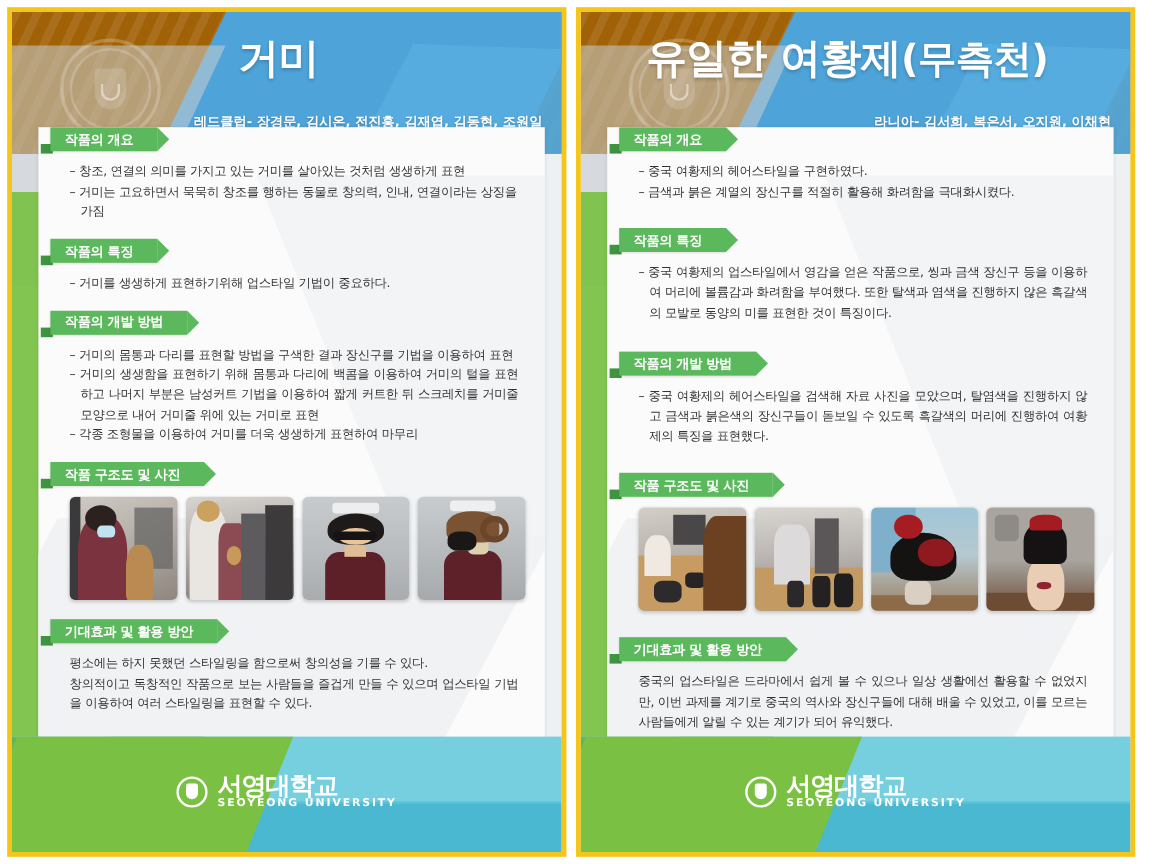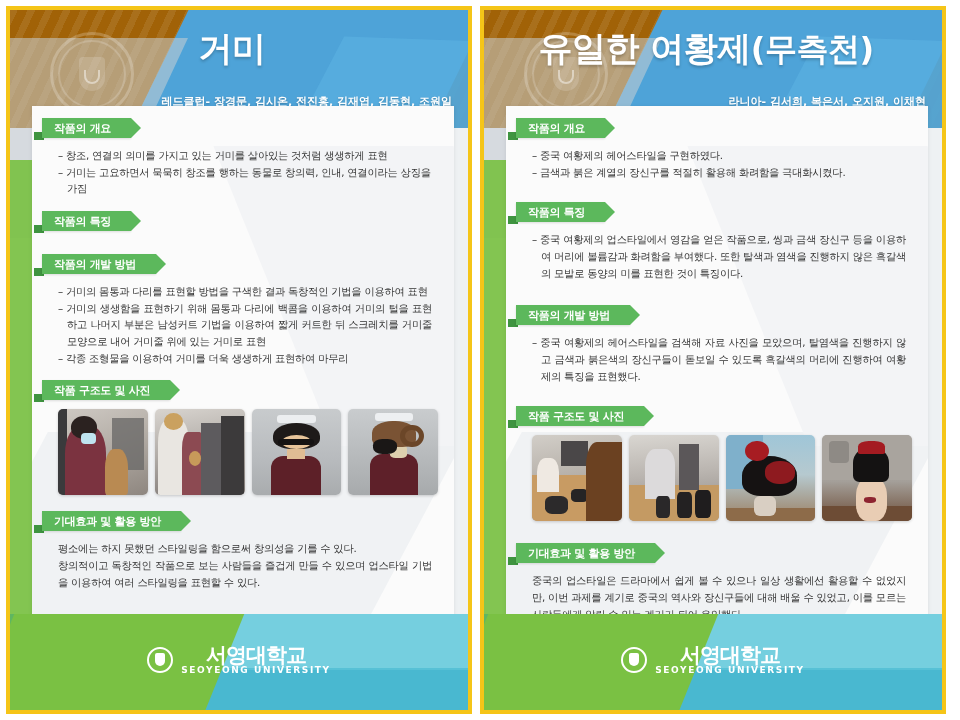--- a/index.html
+++ b/index.html
@@ -203,21 +203,21 @@
   .ft-mark {
     width: 26px; height: 26px; border-radius: 50%;
     border: 2px solid #ffffff;
     display: flex; align-items: center; justify-content: center;
   }
   .ft-mark-i {
     width: 10px; height: 13px;
     background: #ffffff;
     border-radius: 2px 2px 5px 5px;
   }
-  .ft-names { line-height: 1.05; text-align: center; }
+  .ft-names { line-height: 1.05; }
   .ft-ko { font-size: 21px; font-weight: bold; letter-spacing: -1px; }
   .ft-en { font-size: 9px; font-weight: bold; letter-spacing: 1.6px; }
 
   
   .card {
     position: absolute;
     left: 22px; right: 14px;
     top: 96px; bottom: 78px;
     background: #fbfbfb;
     box-shadow: 0 1px 4px rgba(0,0,0,0.09);
@@ -232,21 +232,21 @@
   }
   .card-wash2 {
     position: absolute;
     right: -60px; top: 40px;
     width: 240px; height: 300px;
     background: #f3f4f6;
     transform: skewX(22deg);
   }
   .card-body {
     position: relative;
-    padding: 12px 0 0 0;
+    padding: 0 0 0 0;
   }
 
   
   .sec { position: relative; margin: 0 0 2px 0; }
   .ribbon-wrap { position: relative; height: 20px; margin-left: 10px; }
   .ribbon {
     position: absolute;
     left: 0; top: 0;
     height: 20px;
     background: #5cb85c;
@@ -414,30 +414,31 @@
               <span class="li">– 거미는 고요하면서 묵묵히 창조를 행하는 동물로 창의력, 인내, 연결이라는 상징을 가짐</span>
             </div>
           </div>
 
           <div class="sec" style="margin-top:14px">
             <div class="ribbon-wrap">
               <div class="ribbon-fold"></div>
               <div class="ribbon">작품의 특징</div>
             </div>
             <div class="sec-text">
+              <span class="li">– 거미를 생생하게 표현하기위해 업스타일 기법이 중요하다.</span>
             </div>
           </div>
 
           <div class="sec" style="margin-top:14px">
             <div class="ribbon-wrap">
               <div class="ribbon-fold"></div>
               <div class="ribbon">작품의 개발 방법</div>
             </div>
             <div class="sec-text just">
-              <span class="li">– 거미의 몸통과 다리를 표현할 방법을 구색한 결과 독창적인 기법을 이용하여 표현</span>
+              <span class="li">– 거미의 몸통과 다리를 표현할 방법을 구색한 결과 장신구를 기법을 이용하여 표현</span>
               <span class="li">– 거미의 생생함을 표현하기 위해 몸통과 다리에 백콤을 이용하여 거미의 털을 표현하고 나머지 부분은 남성커트 기법을 이용하여 짧게 커트한 뒤 스크레치를 거미줄 모양으로 내어 거미줄 위에 있는 거미로 표현</span>
               <span class="li">– 각종 조형물을 이용하여 거미를 더욱 생생하게 표현하여 마무리</span>
             </div>
           </div>
 
           <div class="sec" style="margin-top:14px">
             <div class="ribbon-wrap">
               <div class="ribbon-fold"></div>
               <div class="ribbon">작품 구조도 및 사진</div>
             </div>

